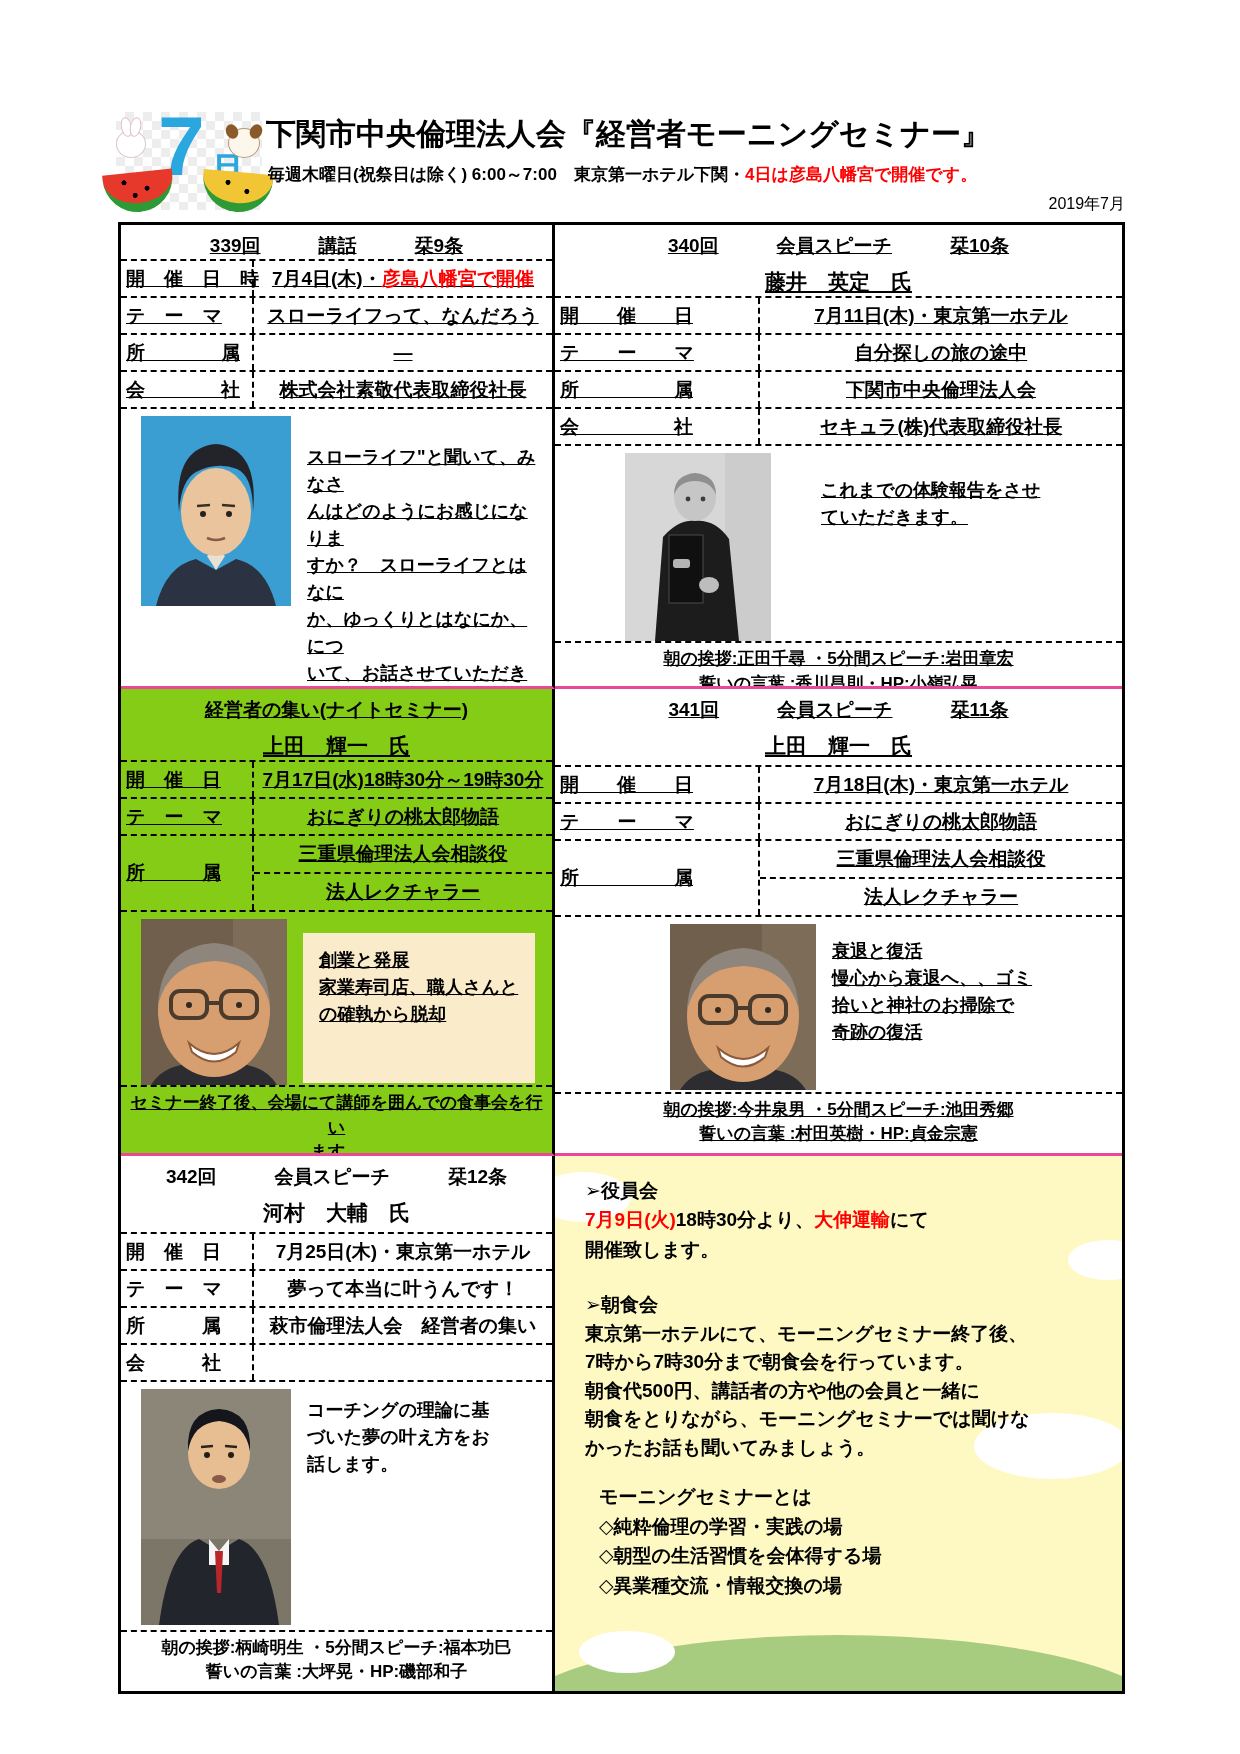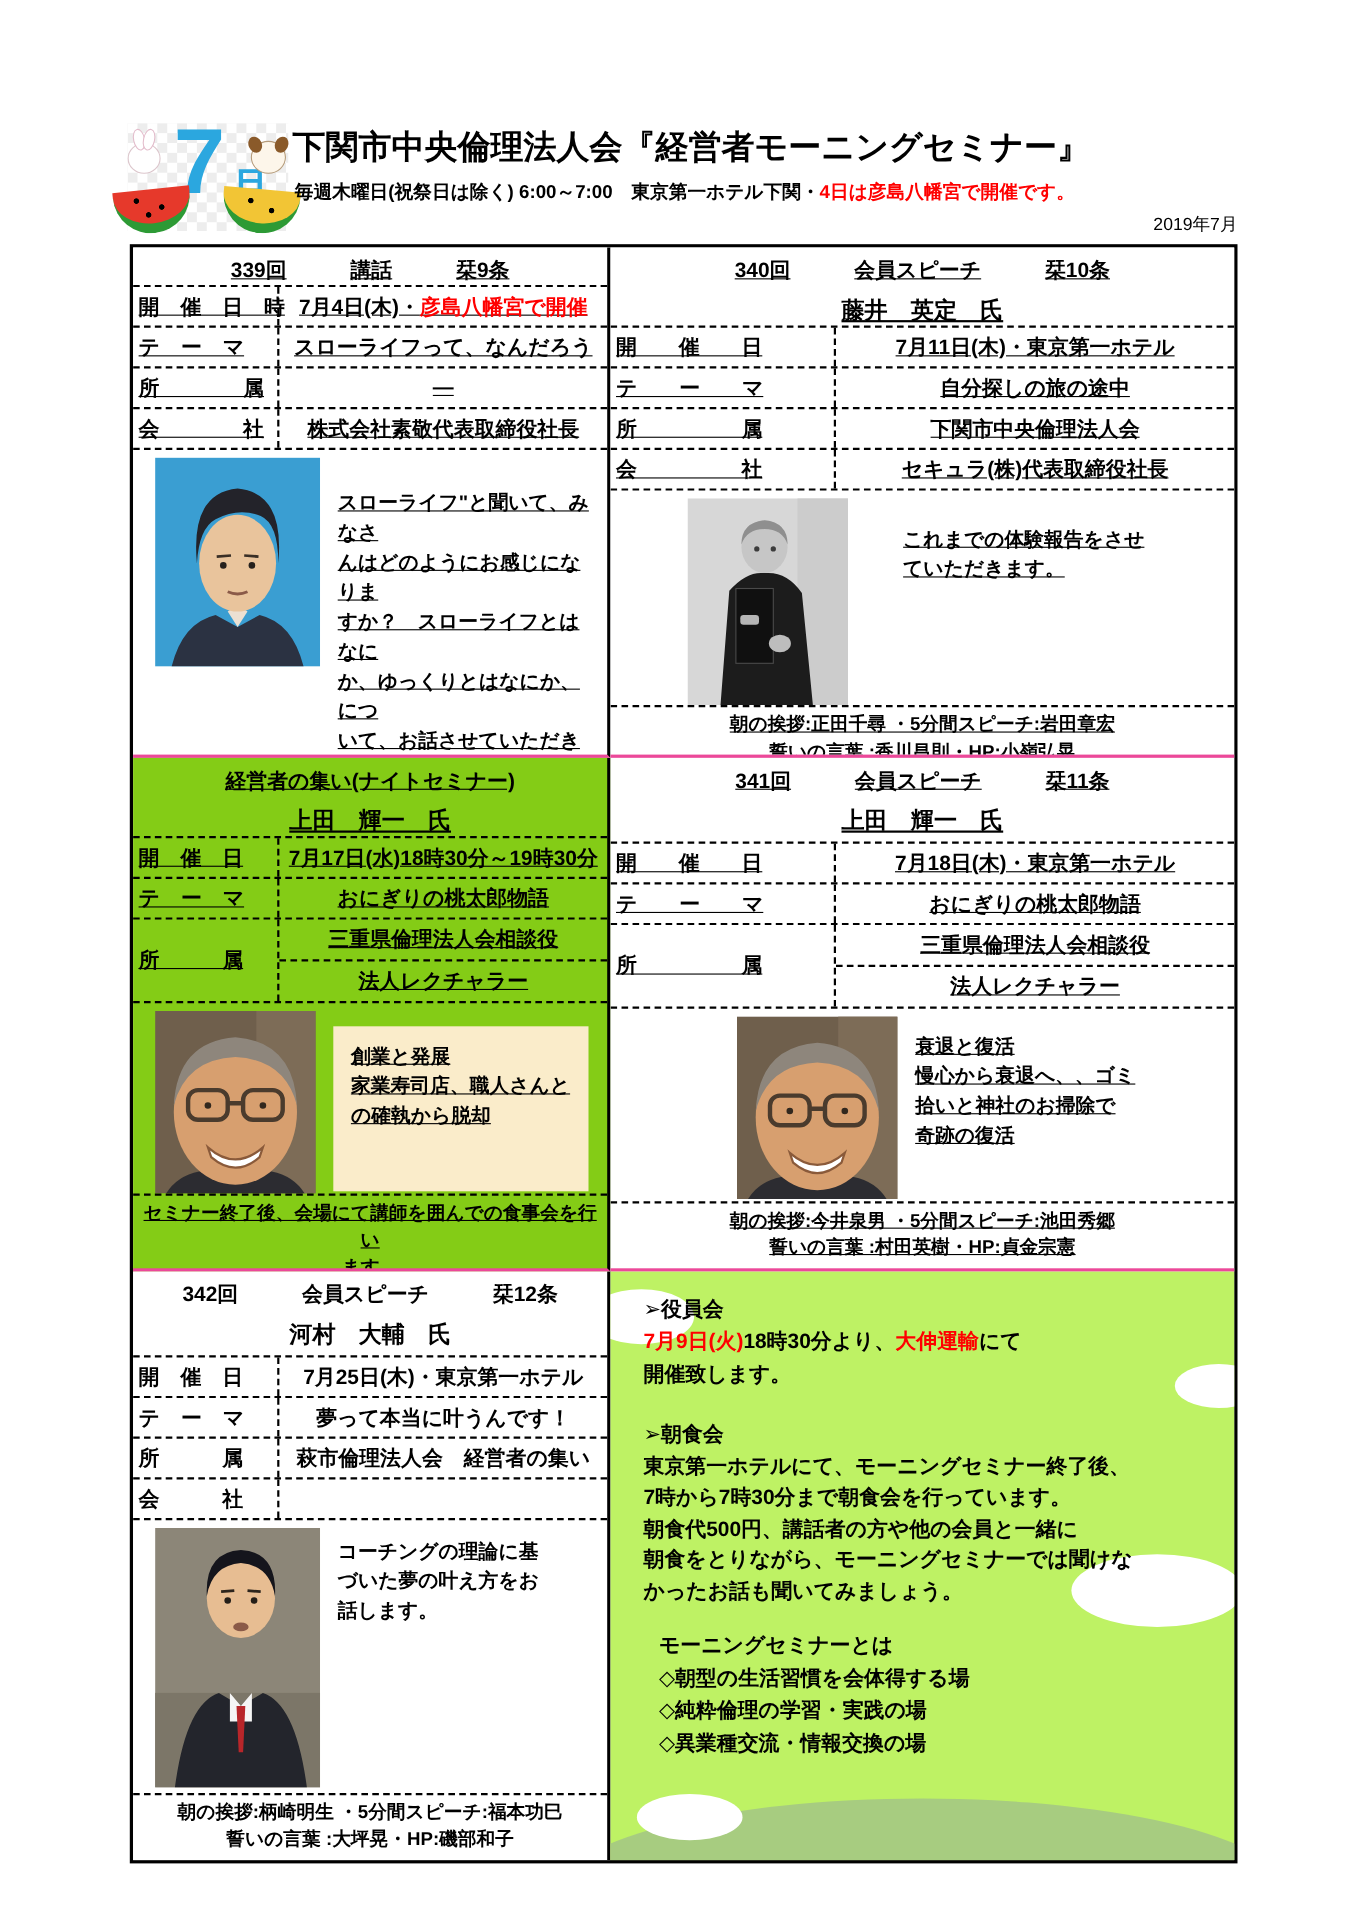--- a/index.html
+++ b/index.html
@@ -61,21 +61,21 @@
   .photo svg { display:block; }
   .desc { font-size:18px; line-height:1.5; white-space:pre-line; }
   .pt28 { padding-top:28px; } .pt24 { padding-top:24px;margin-left:34px; } .pt14 { padding-top:14px; } .pt8 { padding-top:8px; }
   .note { background:#faecca; padding:14px 16px 40px 16px; margin-top:14px; min-width:232px; min-height:150px; }
   .ml50 { margin-left:50px; } .ml95 { margin-left:95px; }
 
   .cfooter { margin-top:auto; border-top:2px dashed #000; text-align:center;
              font-size:17px; line-height:1.45; padding:4px 2px 6px 2px; }
 
   
-  .info { position:relative; background:#bef264; padding:20px 0 0 30px; font-size:19px; line-height:1.55; }
+  .info { position:relative; background:#fef9c3; padding:20px 0 0 30px; font-size:19px; line-height:1.55; }
   .info-text { position:relative; z-index:2; }
   .info .red { color:#ff0000; }
   .gap { height:26px; }
   .gap-sm { height:20px; }
   .about { padding-left:14px; }
   .cloud { position:absolute; background:#fff; border-radius:50%; z-index:1; }
   .cloud-1 { left:-20px; top:16px; width:96px; height:50px; }
   .cloud-2 { right:-26px; top:84px; width:80px; height:40px; }
   .cloud-3 { right:-8px; bottom:212px; width:156px; height:66px; }
   .cloud-4 { left:24px; bottom:18px; width:96px; height:42px; z-index:3; }
@@ -366,21 +366,21 @@
         <div class="gap"></div>
         <div>➢朝食会</div>
         <div class="desc" style="font-size:19px;">東京第一ホテルにて、モーニングセミナー終了後、
 7時から7時30分まで朝食会を行っています。
 朝食代500円、講話者の方や他の会員と一緒に
 朝食をとりながら、モーニングセミナーでは聞けな
 かったお話も聞いてみましょう。</div>
         <div class="gap-sm"></div>
         <div class="about">
           <div>モーニングセミナーとは</div>
+          <div>◇純粋倫理の学習・実践の場</div>
           <div>◇朝型の生活習慣を会体得する場</div>
-          <div>◇純粋倫理の学習・実践の場</div>
           <div>◇異業種交流・情報交換の場</div>
         </div>
       </div>
     </div>
 
   </div>
 </div>
 
 </body></html>

